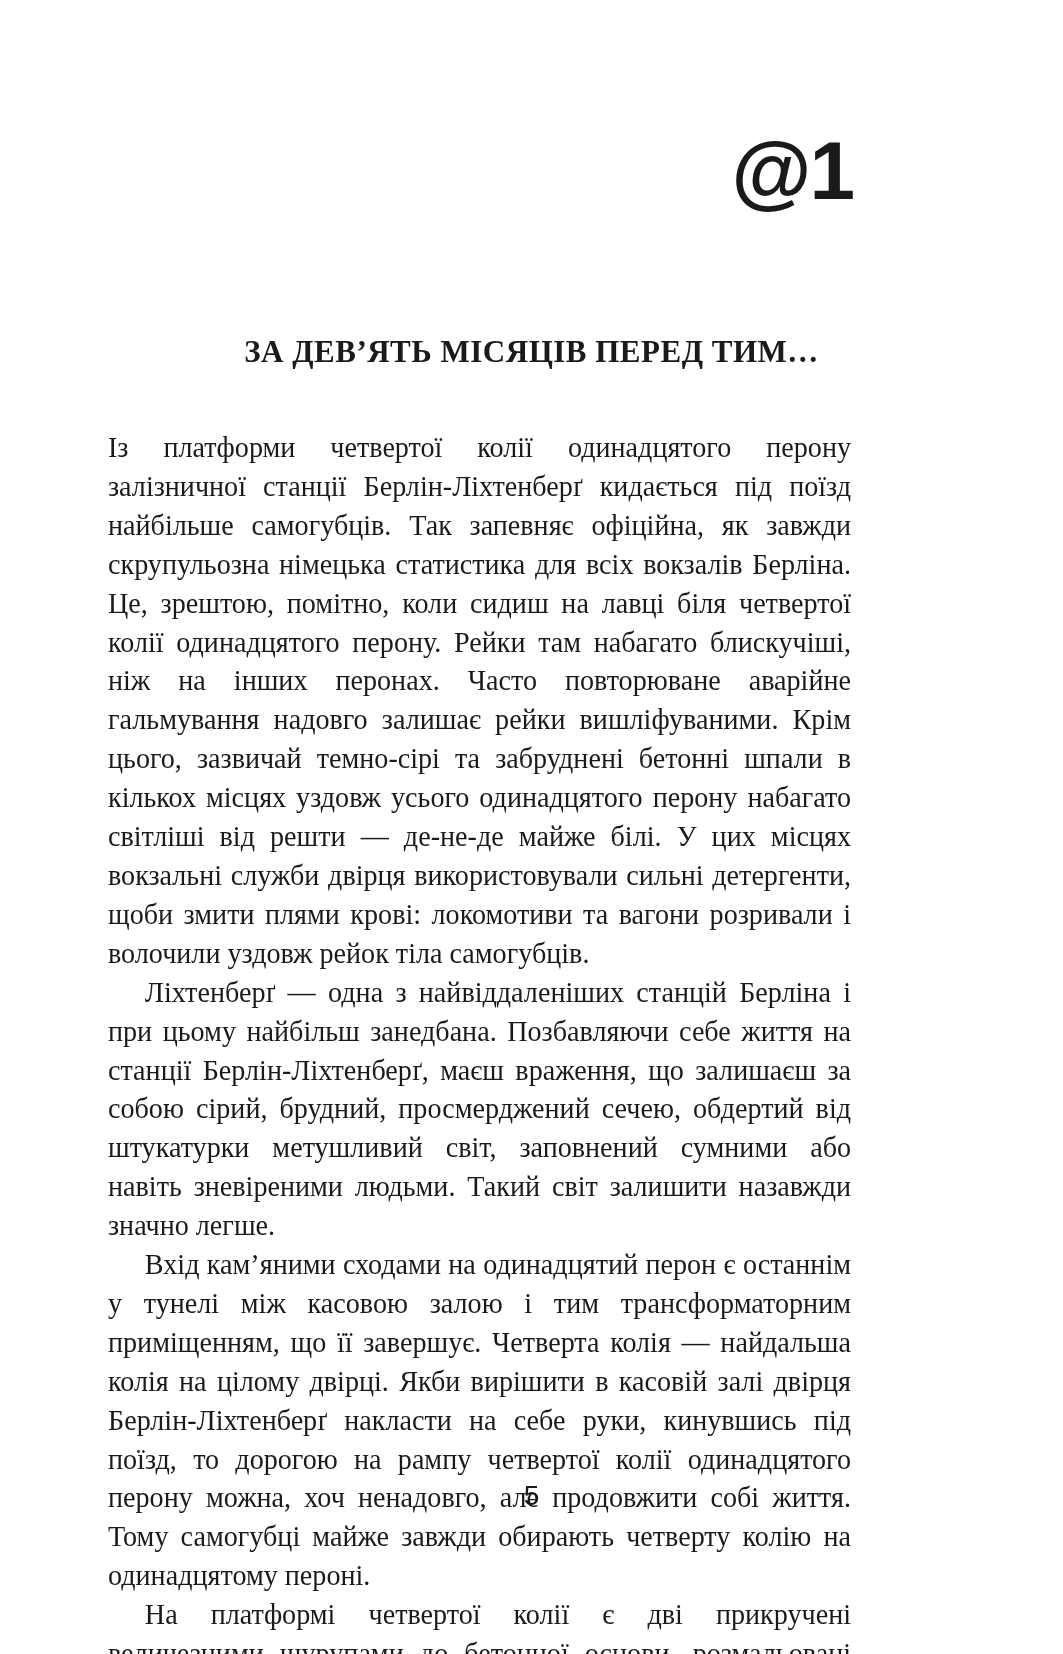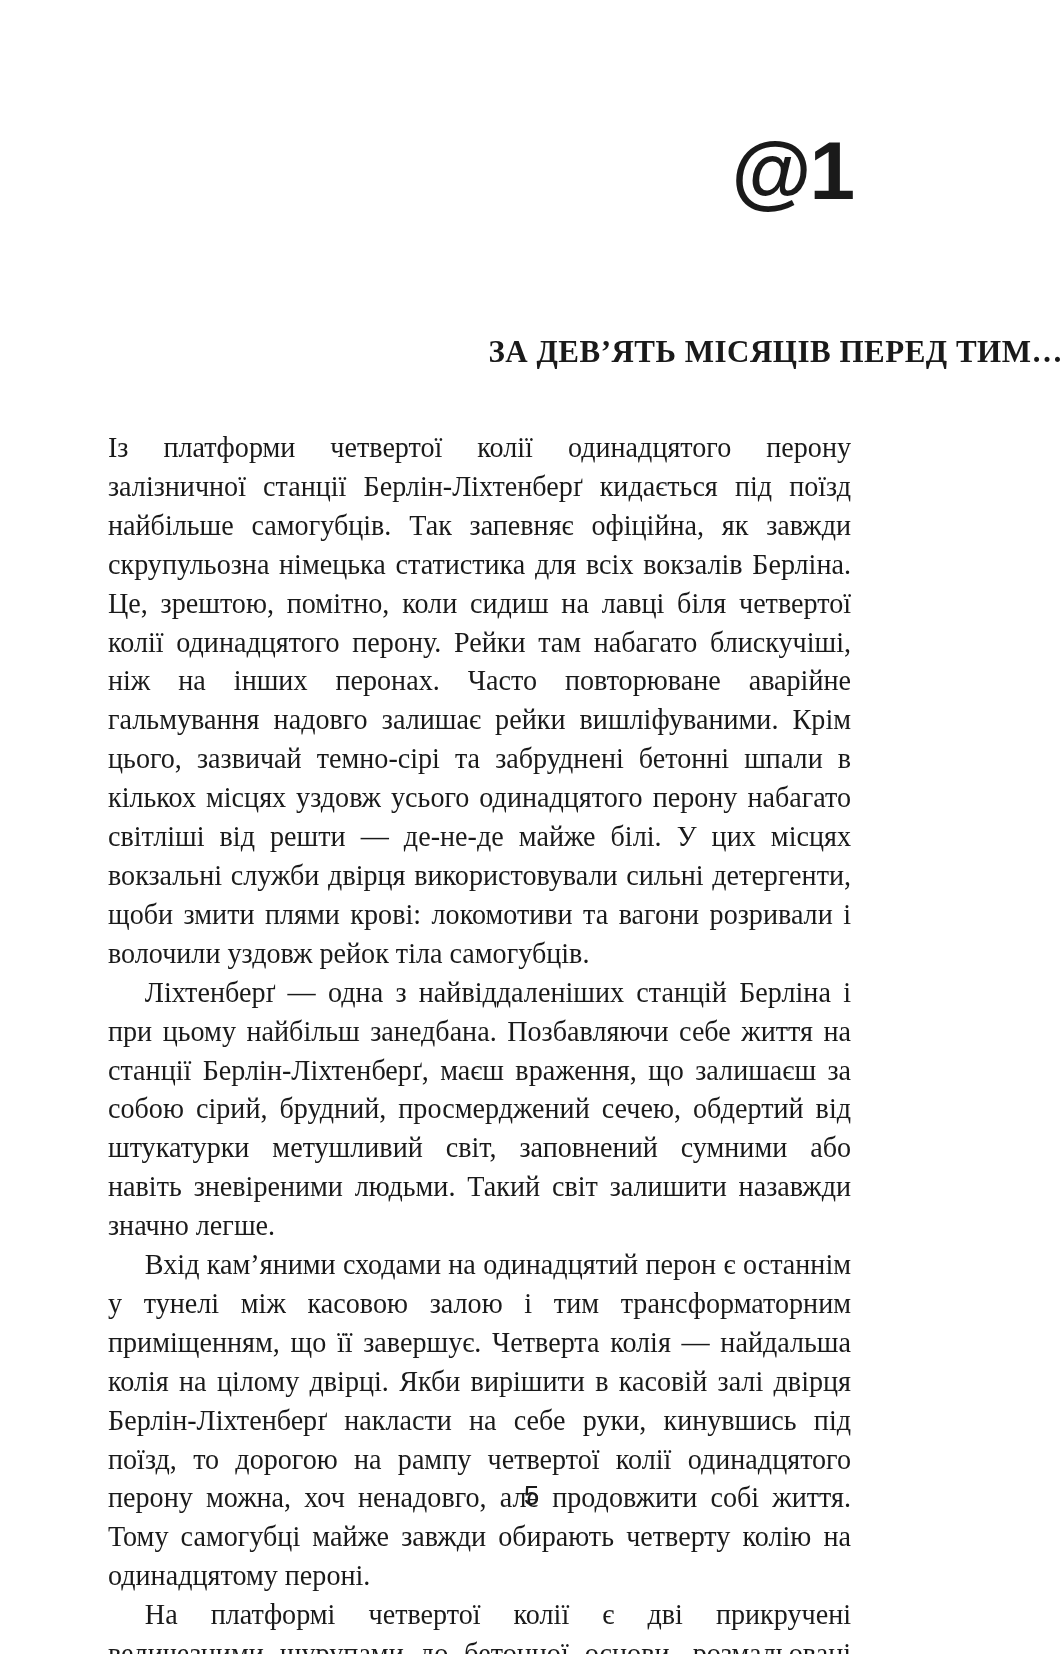--- a/index.html
+++ b/index.html
@@ -23,21 +23,21 @@
       font-size: 82px;
       line-height: 1;
       letter-spacing: -2px;
       color: #1a1a1a;
     }
     .chapter-title {
       position: absolute;
       top: 334px;
       left: 0;
       width: 1063px;
-      text-align: right;
+      text-align: center;
       font-family: "Liberation Serif", serif;
       font-weight: bold;
       font-size: 31px;
       letter-spacing: 0.5px;
       color: #1a1a1a;
     }
     .body-text {
       position: absolute;
       top: 428px;
       left: 108px;

